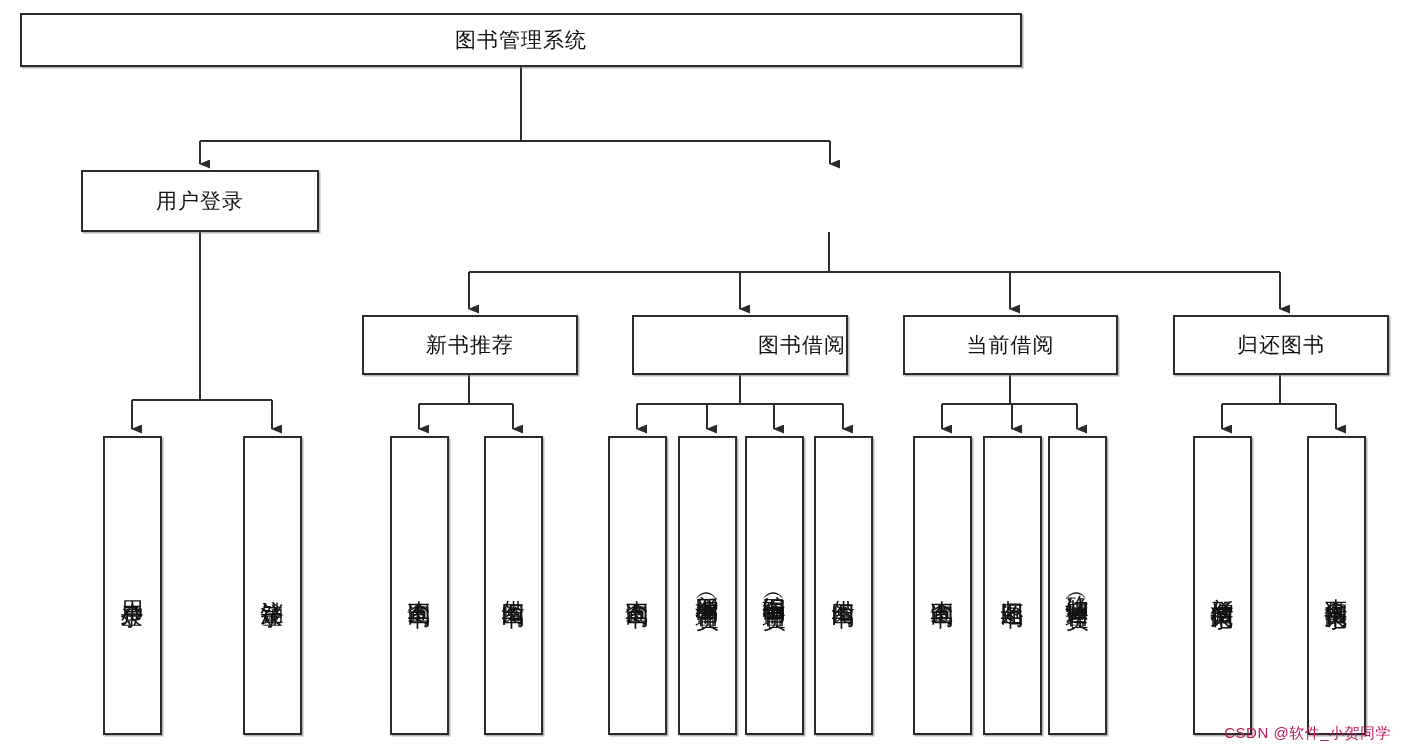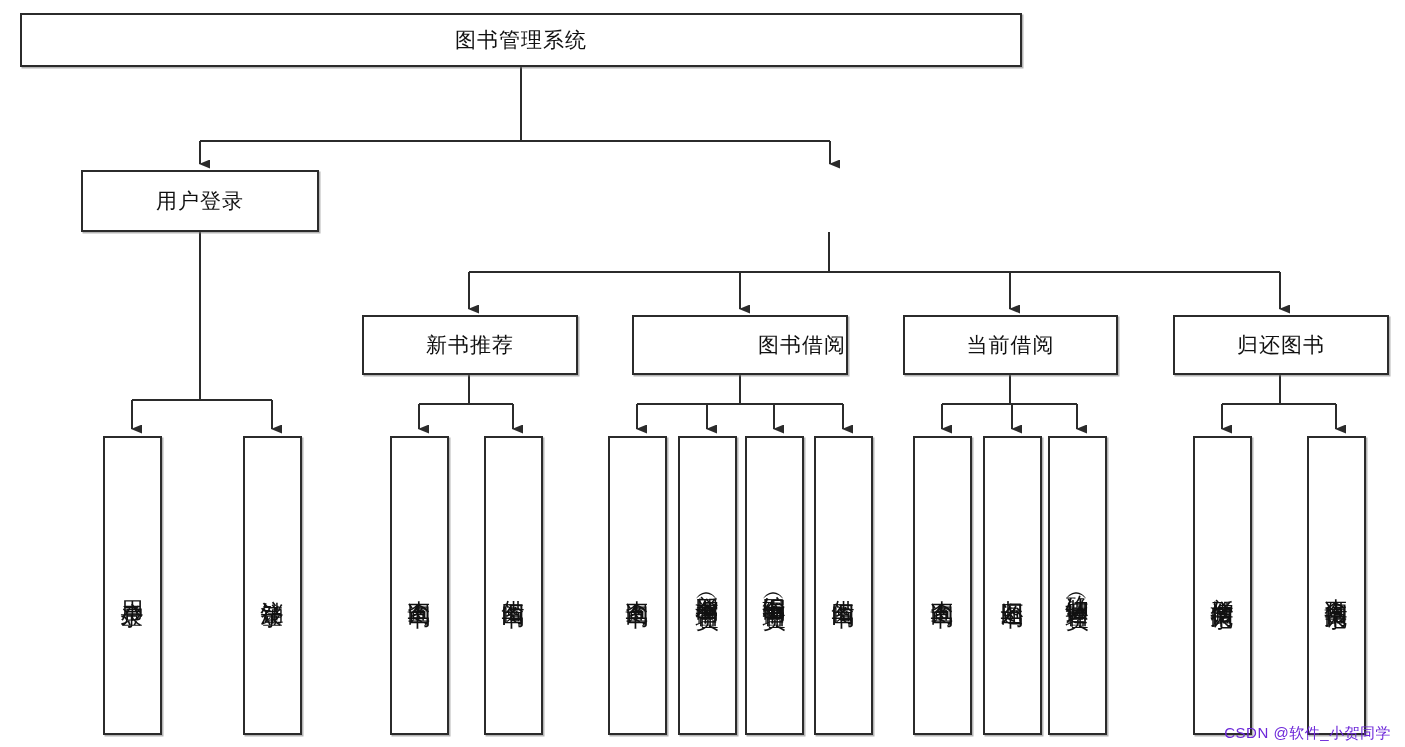--- a/index.html
+++ b/index.html
@@ -56,21 +56,21 @@
   }
   .node-label{
     display:block;
     user-select:none;
   }
   #watermark{
     position:absolute;
     right:14px;
     bottom:4px;
     font-size:15px;
-    color:#6d28d9;
+    color:#be185d;
     letter-spacing:.5px;
     z-index:5;
     white-space:nowrap;
   }
 </style>
 </head>
 <body>
 
 <div id="diagram">
 

